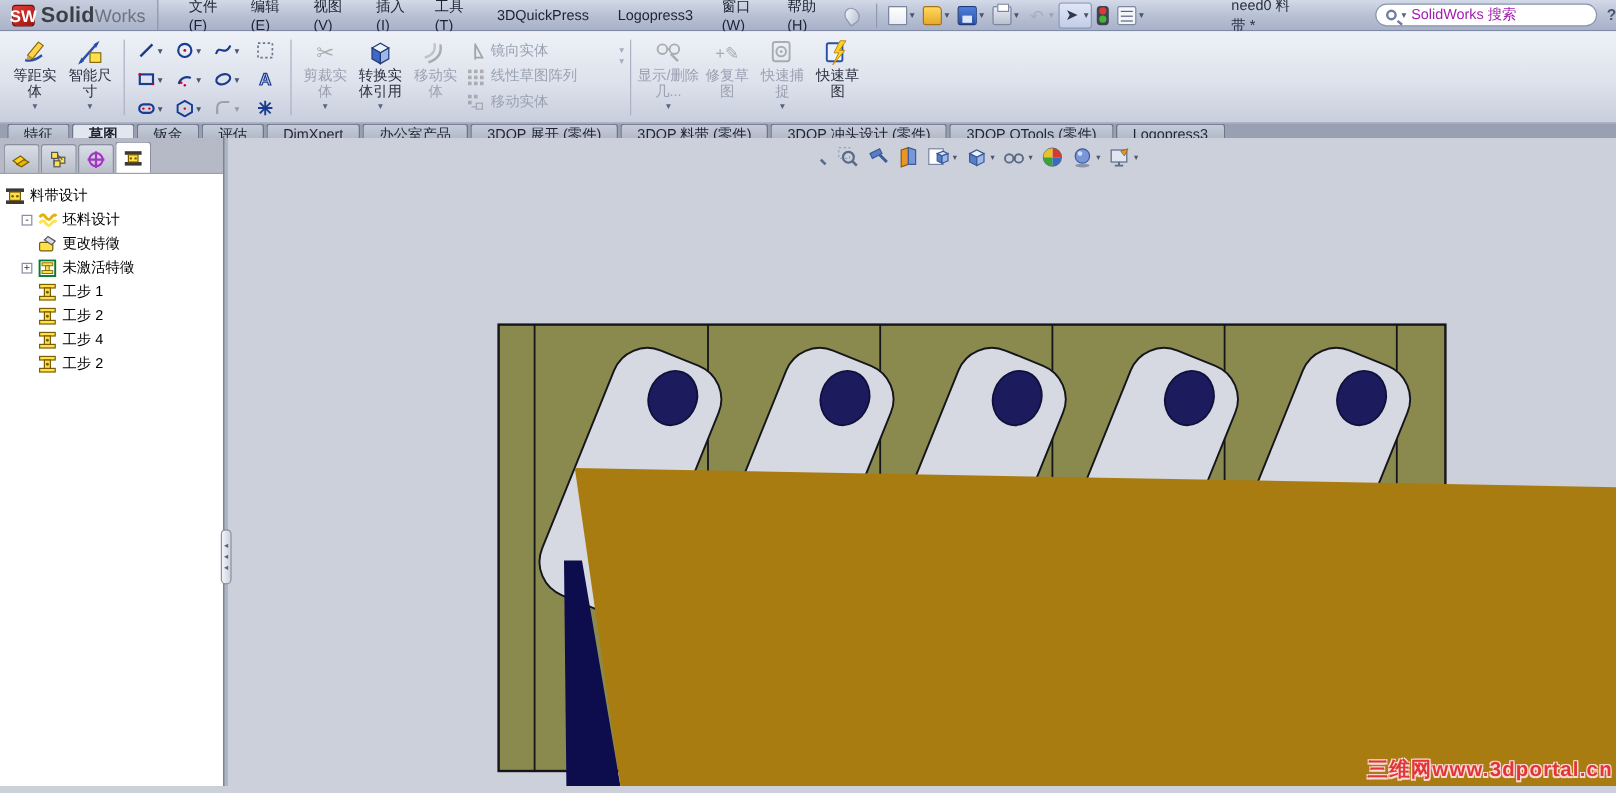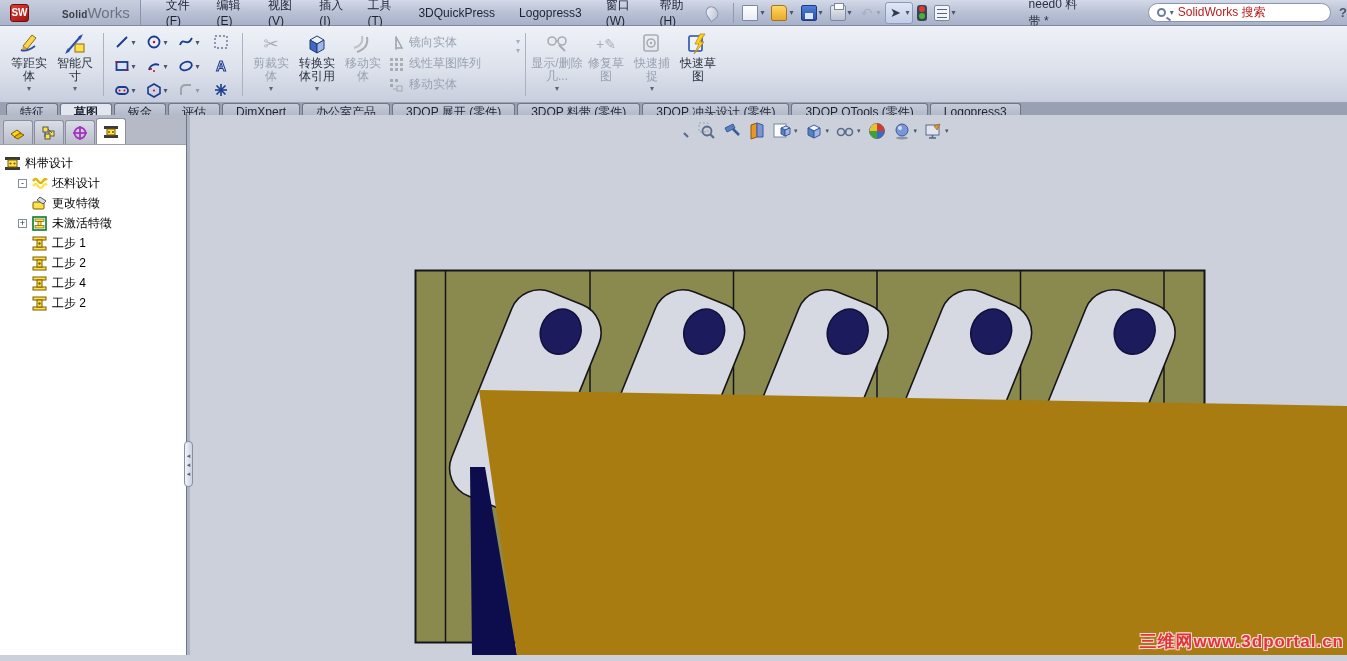--- a/index.html
+++ b/index.html
@@ -7,23 +7,23 @@
     font-family:"Liberation Sans", sans-serif; font-size:12px; color:#222; }
   .app { position:relative; width:1347px; height:661px; background:#ccd0da; }
 
   
   .titlebar { position:absolute; left:0; top:0; width:100%; height:26px;
     background:linear-gradient(180deg,#d3d9e7 0%,#b9c1d5 50%,#a7b1c8 100%);
     border-bottom:1px solid #7f8aa5; display:flex; align-items:center; }
   .logo-area { display:flex; align-items:center; gap:5px; padding:0 10px; height:100%;
     background:linear-gradient(180deg,#c7cedd,#aab3c9); border-right:1px solid #8a94ad; }
   .logo-cube { width:19px; height:18px; background:linear-gradient(145deg,#e23b36,#9f1613);
-    border:1px solid #6d0f0d; border-radius:3px; color:#fff; font-weight:bold; font-size:10px;
+    border:1px solid #6d0f0d; border-radius:3px; color:#fff; font-weight:bold; font-size:14px;
     display:flex; align-items:center; justify-content:center; }
-  .brand-bold { font-size:10px; font-weight:bold; color:#3a3f46; letter-spacing:.2px;margin-left:28px; }
+  .brand-bold { font-size:18px; font-weight:bold; color:#3a3f46; letter-spacing:.2px; }
   .brand-light { font-size:15px; color:#6b7280; }
   .menubar { display:flex; align-items:center; gap:2px; margin-left:14px; }
   .menu-item { padding:4px 11px; color:#1c2333; cursor:default; border-radius:2px; }
   .pin-icon { width:14px; height:14px; margin:0 8px; border:1px solid #8e98ae; border-radius:50% 50% 50% 0;
     background:linear-gradient(145deg,#f4f6fa,#b9c1d2); transform:rotate(-35deg); }
   .tb-sep { width:1px; height:20px; background:#8f99b0; margin:0 6px; }
   .tb-icons { display:flex; align-items:center; gap:1px; }
   .tb-btn { display:flex; align-items:center; height:22px; padding:1px 2px; border-radius:3px; border:1px solid transparent; }
   .tb-btn.pressed { border-color:#8c9ac0; background:linear-gradient(180deg,#dfe6f6,#c3cde6); }
   .tb-caret { font-size:8px; color:#4a5470; margin-left:2px; }
@@ -44,21 +44,21 @@
   .ic-traffic .green { background:#43b531; }
   .ic-options { background:#f2f5fa; border:1px solid #7c87a0; border-radius:2px; }
   .ic-options::before { content:""; position:absolute; left:2px; top:3px; width:10px; height:1px; background:#5a6residue; background:#5a6480; box-shadow:0 4px 0 #5a6480, 0 8px 0 #5a6480; }
   .doc-title { margin-left:70px; color:#2a3040; }
   .searchbox { margin-left:60px; width:210px; height:19px; background:#fff; border:1px solid #8b95ac;
     border-radius:10px; display:flex; align-items:center; padding:0 8px; gap:4px; }
   .mag-icon { width:9px; height:9px; border:2px solid #6f7ca0; border-radius:50%; position:relative; flex:none; }
   .mag-icon::after { content:""; position:absolute; width:5px; height:2px; background:#6f7ca0;
     transform:rotate(40deg); left:7px; top:8px; }
   .search-caret { font-size:8px; color:#5a6480; }
-  .search-text { color:#b91c1c; }
+  .search-text { color:#a21caf; }
   .help-btn { margin-left:8px; color:#4a5470; font-weight:bold; font-size:13px; }
 
   
   .ribbon { position:absolute; left:0; top:26px; width:100%; height:77px;
     background:linear-gradient(180deg,#eef1f7 0%,#dde2ec 55%,#c8cedd 100%);
     border-bottom:1px solid #9aa2b6; display:flex; align-items:stretch; padding:3px 4px 2px 6px; }
   .rgroup { display:flex; align-items:flex-start; }
   .rsep { width:1px; background:#aab2c4; margin:4px 5px; }
   .bigbtn { width:46px; display:flex; flex-direction:column; align-items:center; padding-top:2px; border-radius:3px; }
   .bigbtn .bicon { height:26px; display:flex; align-items:center; justify-content:center; }

